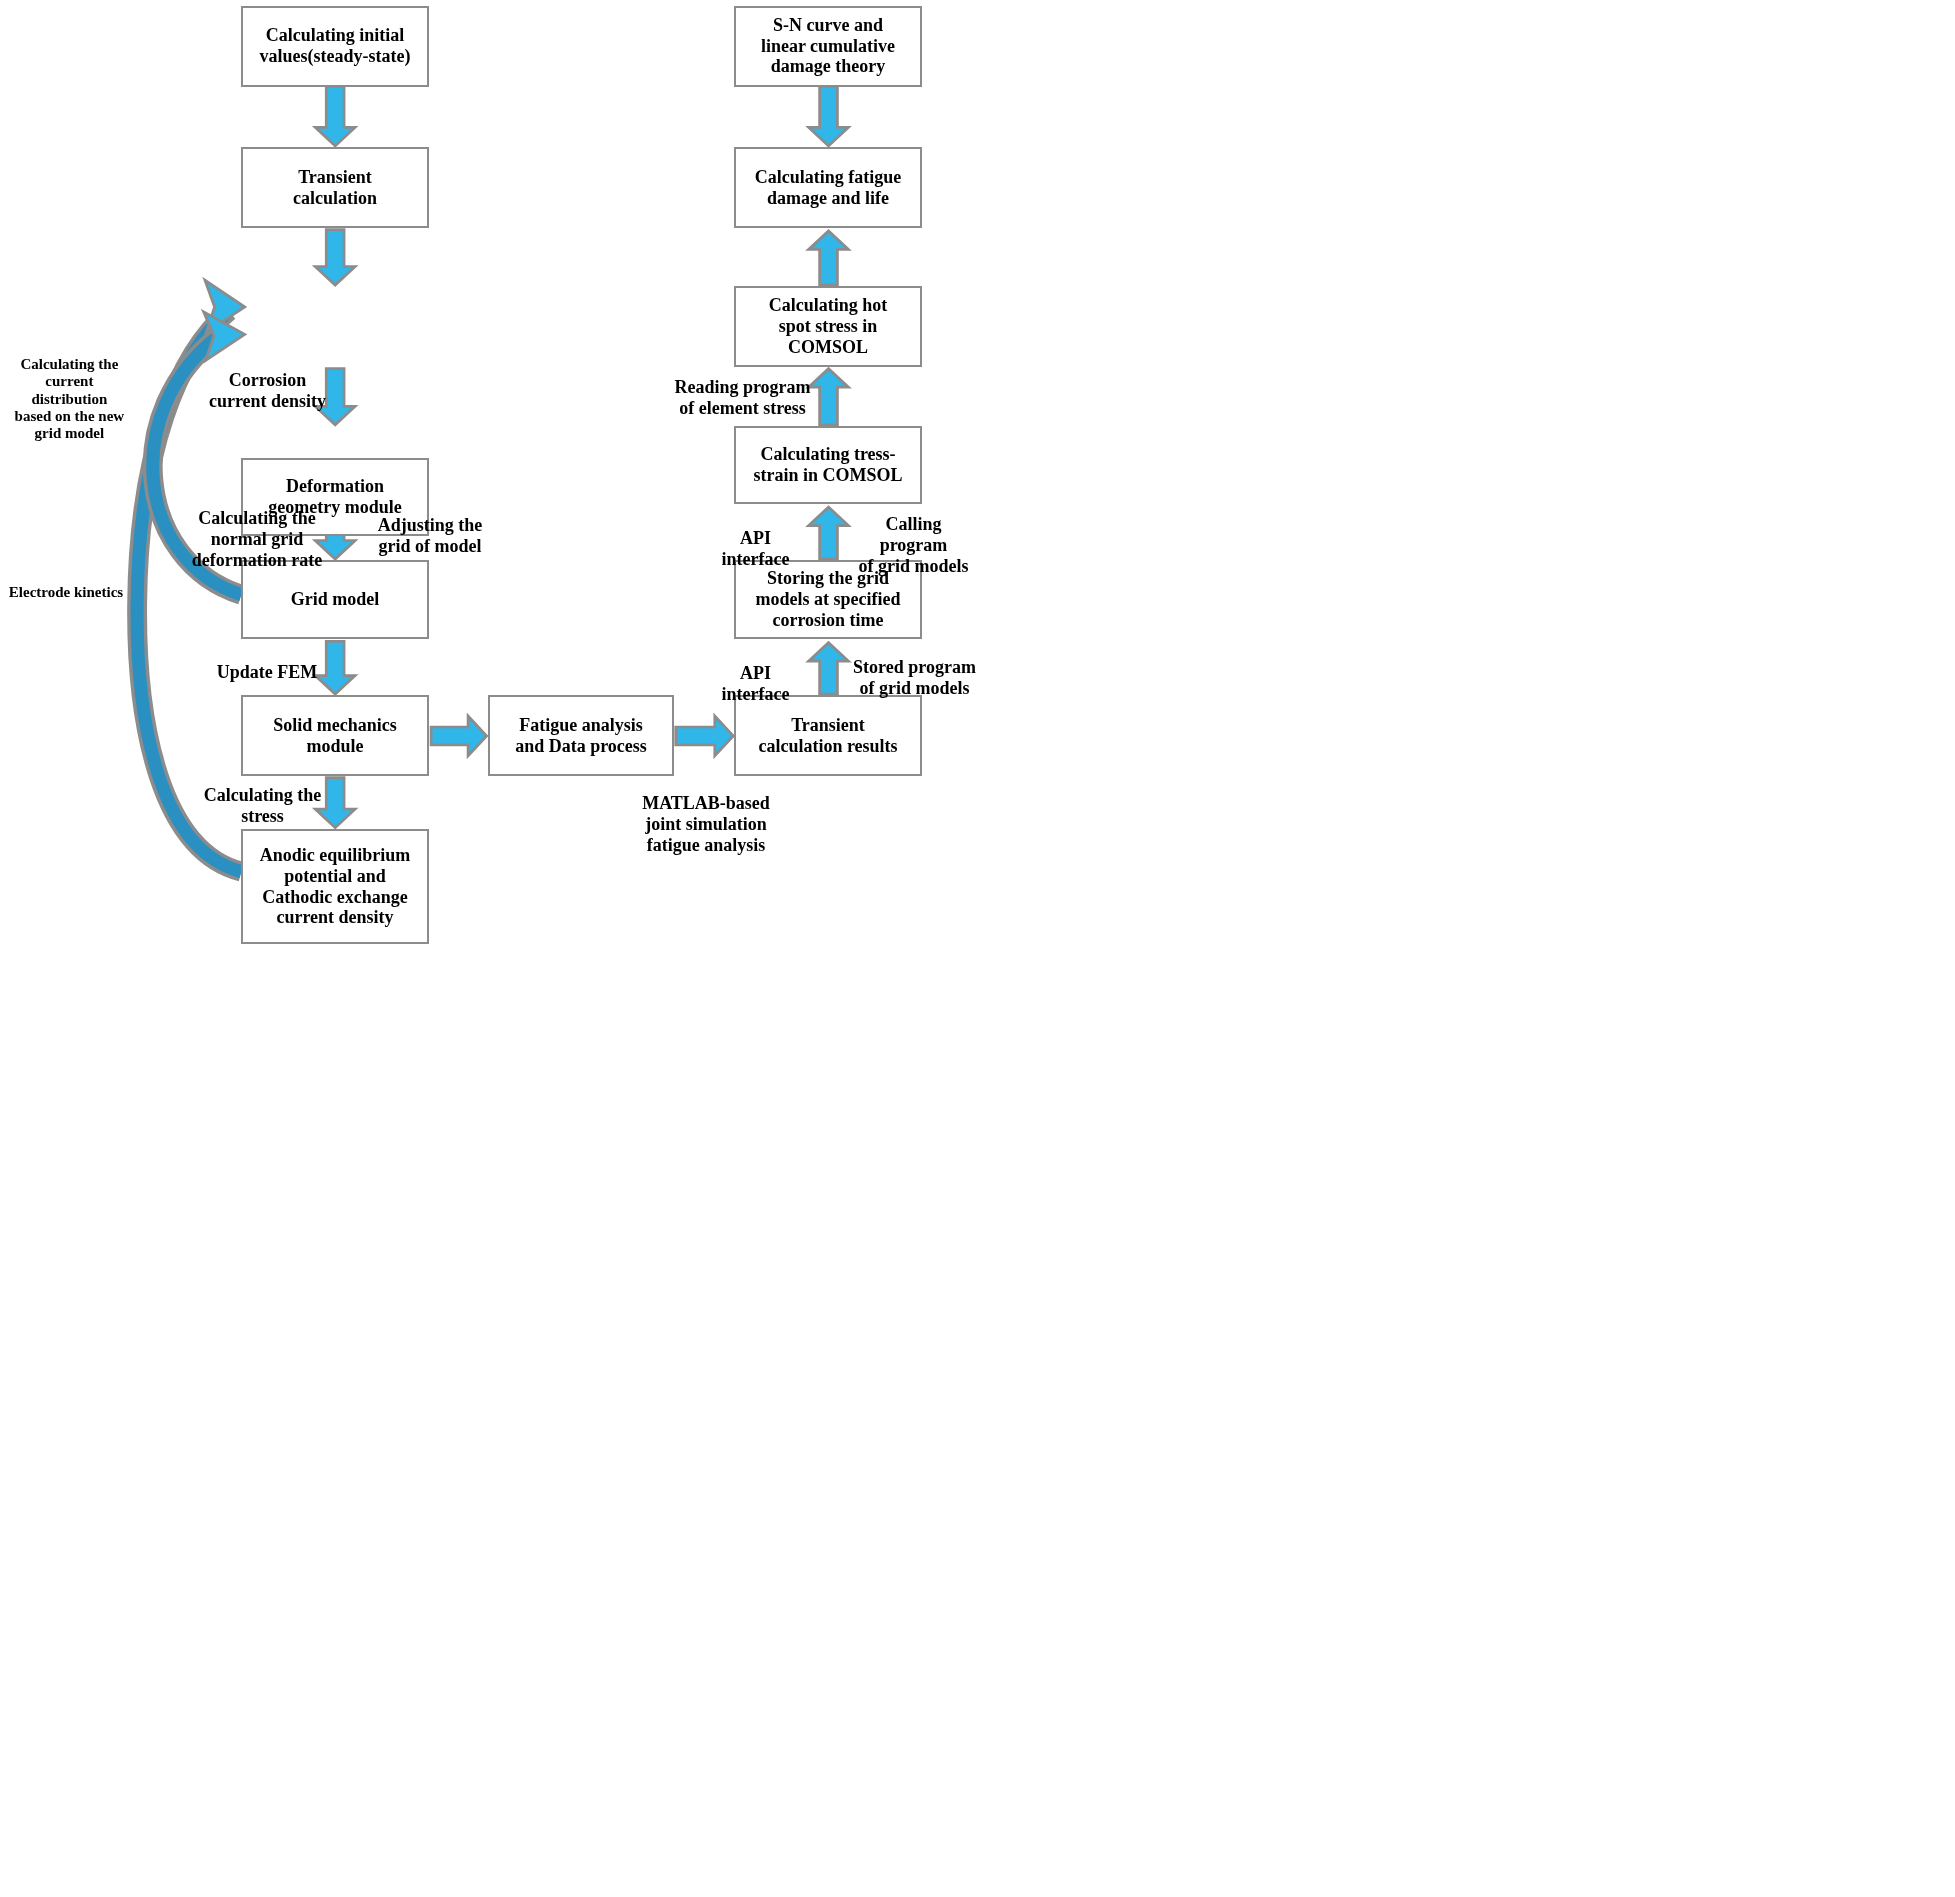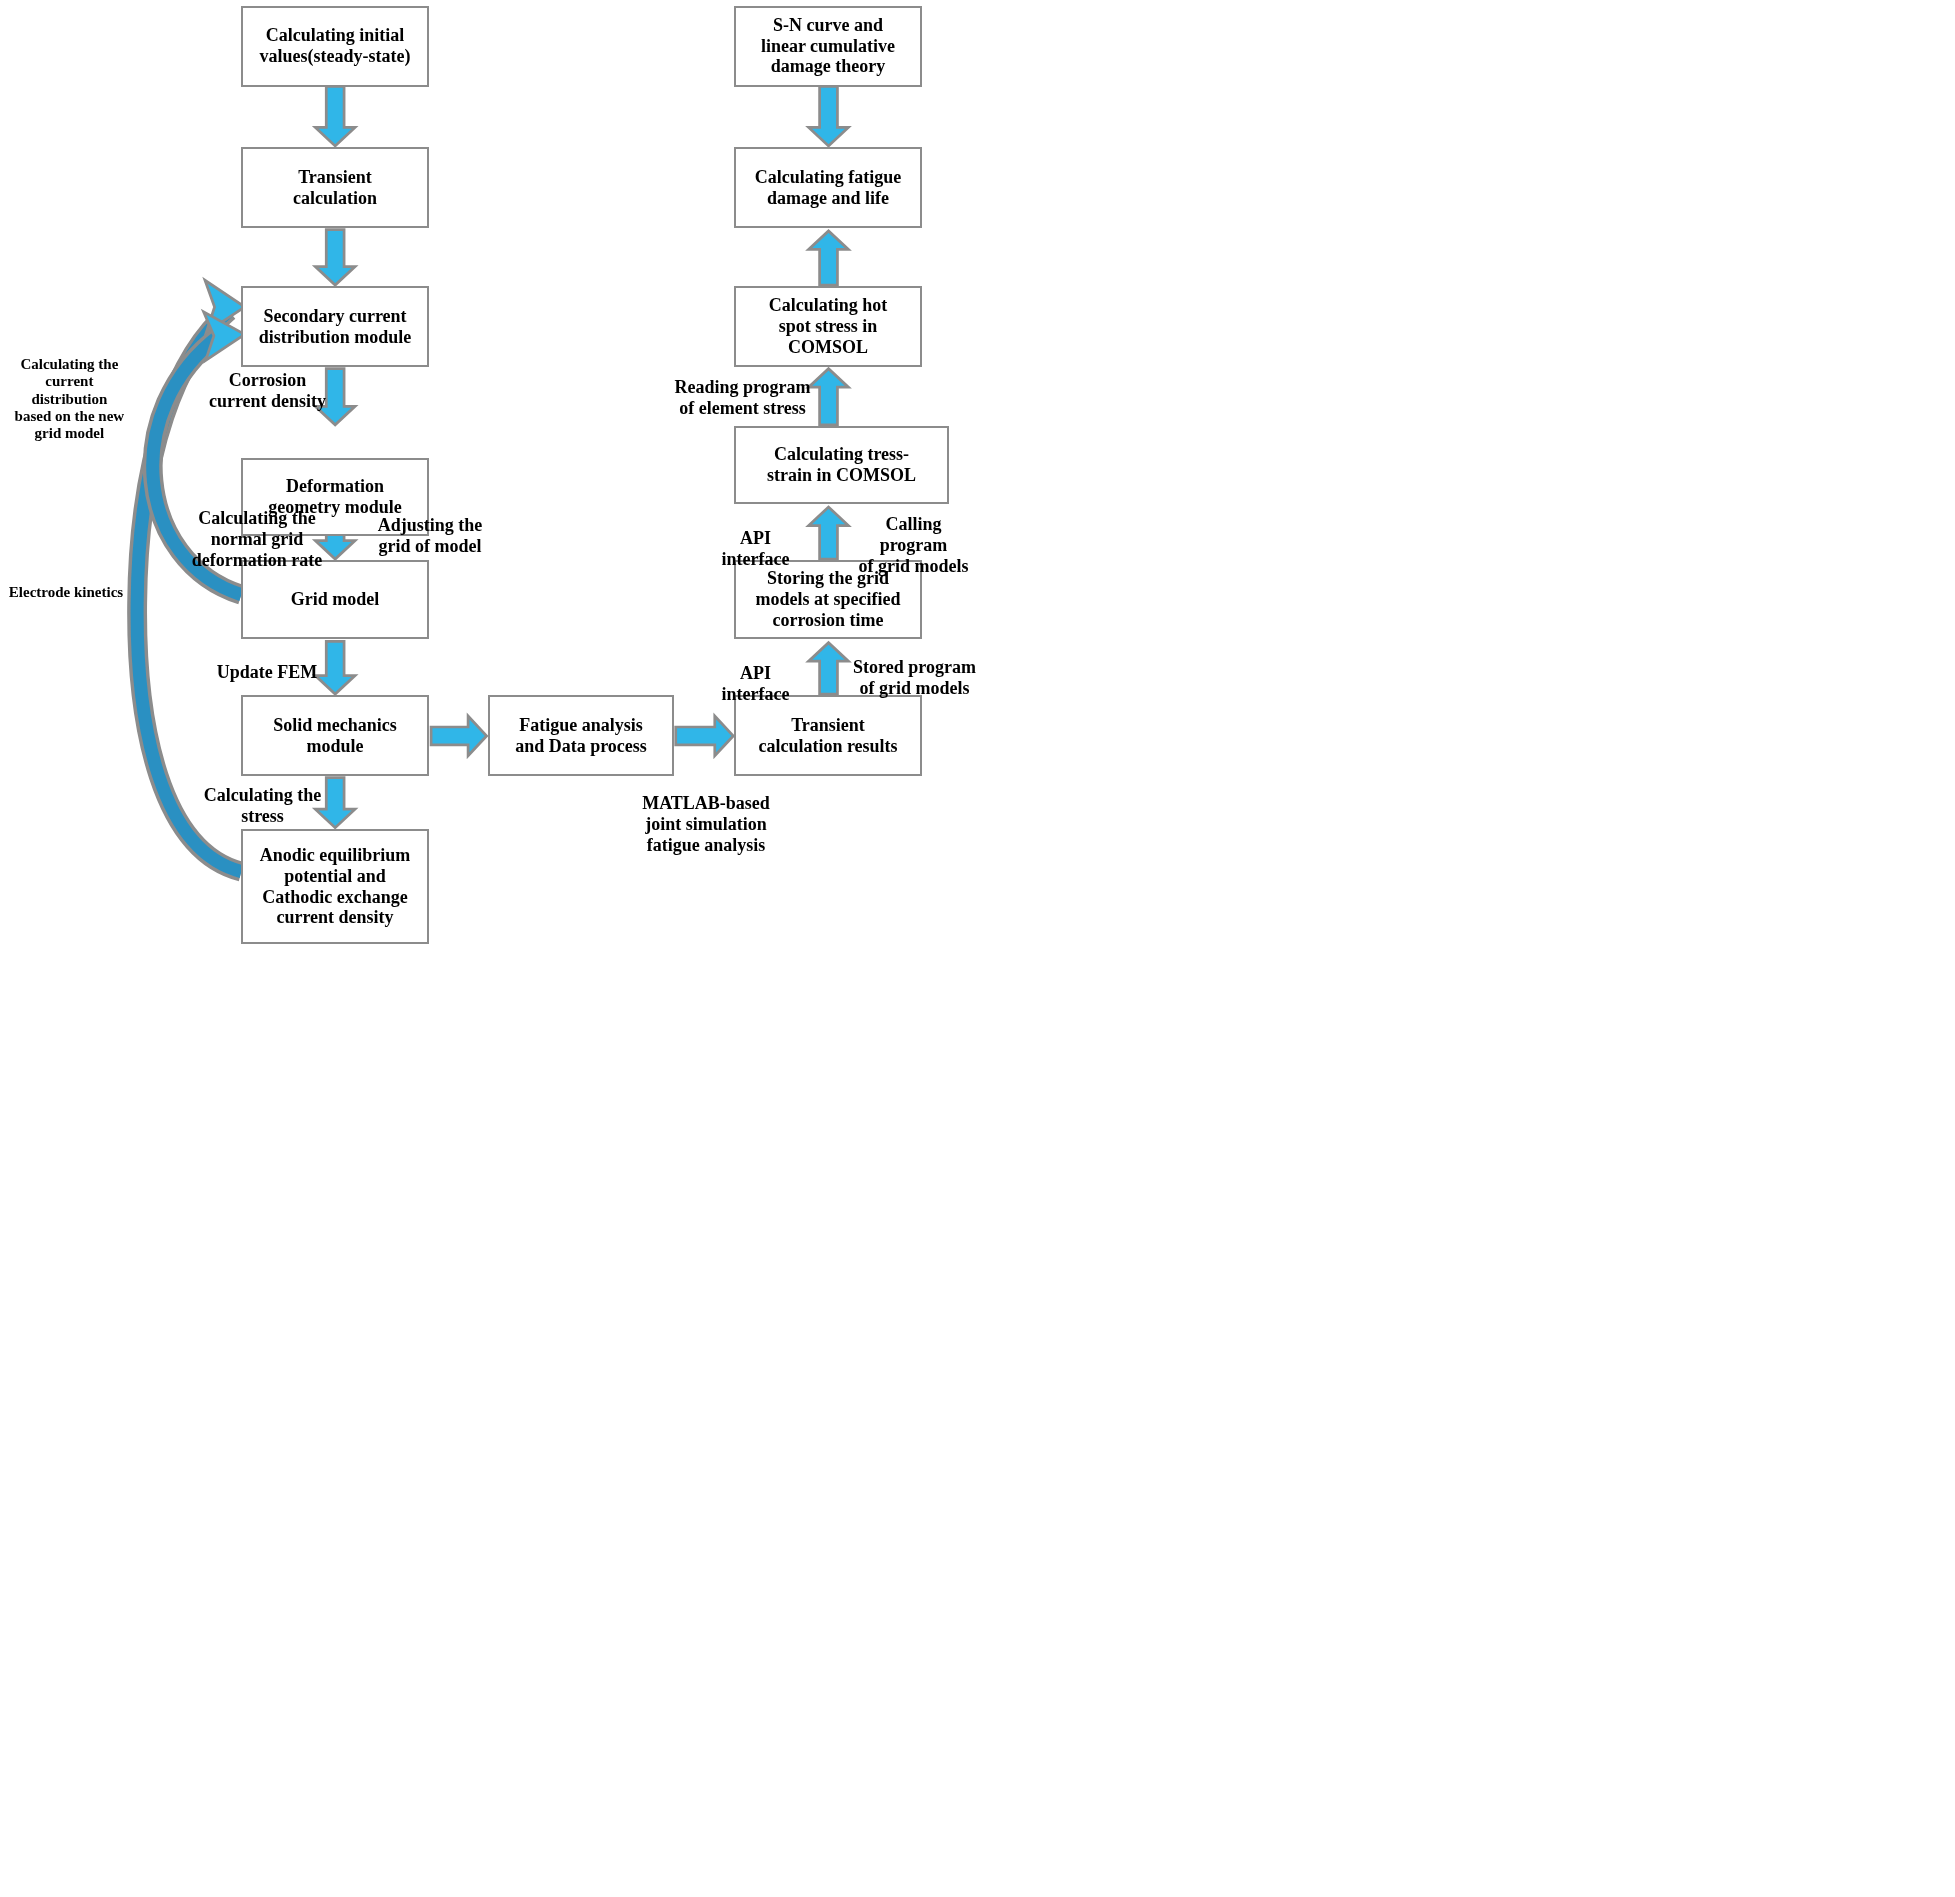--- a/index.html
+++ b/index.html
@@ -69,22 +69,20 @@
       <polygon points="1222.0,816.0 1222.0,767.0 1238.0,767.0 1209.0,740.0 1180.0,767.0 1196.0,767.0 1196.0,816.0" fill="#30b6e8" stroke="#8c8c8c" stroke-width="4" stroke-linejoin="miter"></polygon>
       <polygon points="1222.0,1013.0 1222.0,965.0 1238.0,965.0 1209.0,938.0 1180.0,965.0 1196.0,965.0 1196.0,1013.0" fill="#30b6e8" stroke="#8c8c8c" stroke-width="4" stroke-linejoin="miter"></polygon>
       <polygon points="629.0,1087.0 683.0,1087.0 683.0,1103.0 710.0,1074.0 683.0,1045.0 683.0,1061.0 629.0,1061.0" fill="#30b6e8" stroke="#8c8c8c" stroke-width="4" stroke-linejoin="miter"></polygon>
       <polygon points="986.0,1087.0 1043.0,1087.0 1043.0,1103.0 1070.0,1074.0 1043.0,1045.0 1043.0,1061.0 986.0,1061.0" fill="#30b6e8" stroke="#8c8c8c" stroke-width="4" stroke-linejoin="miter"></polygon>
     </svg>
 
   <div class="box" style="left:241px; top:5.5px;    width:188px; height:81px;">Calculating initial
 values(steady-state)</div>
   <div class="box" style="left:241px; top:147px;  width:188px; height:81px;">Transient
 calculation</div>
-  <div class="box" style="left:241px; top:286px;  width:188px; height:81px;">Secondary current
-distribution module</div>
   <div class="box" style="left:241px; top:426px;  width:188px; height:78px;margin-top:32px;">Deformation
 geometry module</div>
   <div class="box" style="left:241px; top:560px;  width:188px; height:79px;">Grid model</div>
   <div class="box" style="left:241px; top:695px; width:188px; height:81px;">Solid mechanics
 module</div>
   <div class="box" style="left:241px; top:829px; width:188px; height:115px;">Anodic equilibrium
 potential and
 Cathodic exchange
 current density</div>
 
@@ -92,21 +90,21 @@
 and Data process</div>
 
   <div class="box" style="left:734px; top:147px;  width:188px; height:81px;">Calculating fatigue
 damage and life</div>
   <div class="box" style="left:734px; top:5.5px;    width:188px; height:81px;">S-N curve and
 linear cumulative
 damage theory</div>
   <div class="box" style="left:734px; top:286px;  width:188px; height:81px;">Calculating hot
 spot stress in
 COMSOL</div>
-  <div class="box" style="left:734px; top:426px;  width:215px; height:78px;">Calculating tress-
+  <div class="box" style="left:734px; top:426px;  width:188px; height:78px;">Calculating tress-
 strain in COMSOL</div>
   <div class="box" style="left:734px; top:560px;  width:188px; height:79px;">Storing the grid
 models at specified
 corrosion time</div>
   <div class="box" style="left:734px; top:695px; width:188px; height:81px;">Transient
 calculation results</div>
 
   <div class="lbl" style="left:195px;  top:370px;  width:145px;">Corrosion
 current density</div>
   <div class="lbl" style="left:175px;  top:508px;  width:164px;">Calculating the

